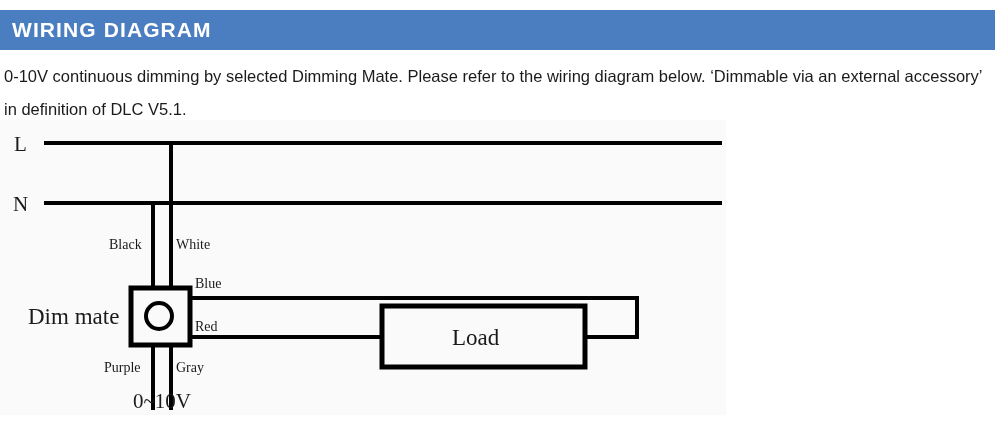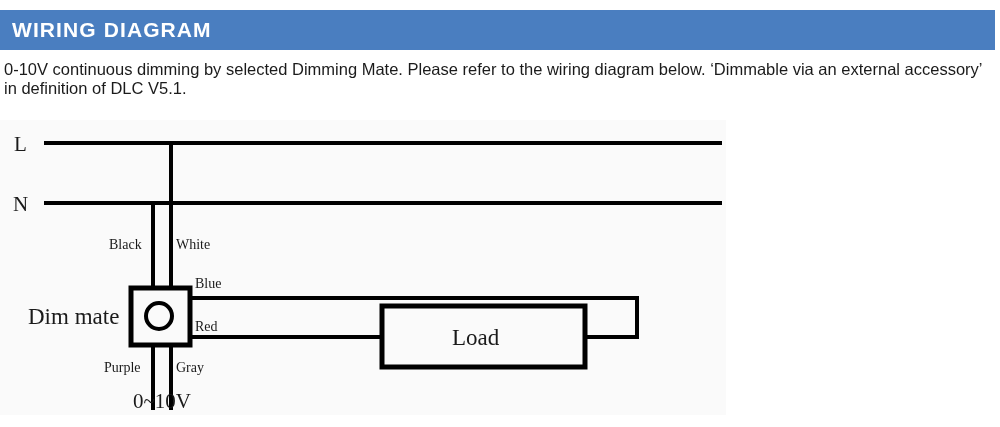--- a/index.html
+++ b/index.html
@@ -39,21 +39,21 @@
     text-align: center;
   }
 
   
   #intro-paragraph {
     position: absolute;
     left: 4px;
     top: 60px;
     width: 980px;
     font-size: 16.5px;
-    line-height: 19px;
+    line-height: 33px;
     color: #1b1b1b;
     font-family: "Liberation Sans", sans-serif;
   }
 
   
   #wiring-figure {
     position: absolute;
     left: 0;
     top: 120px;
     width: 726px;

